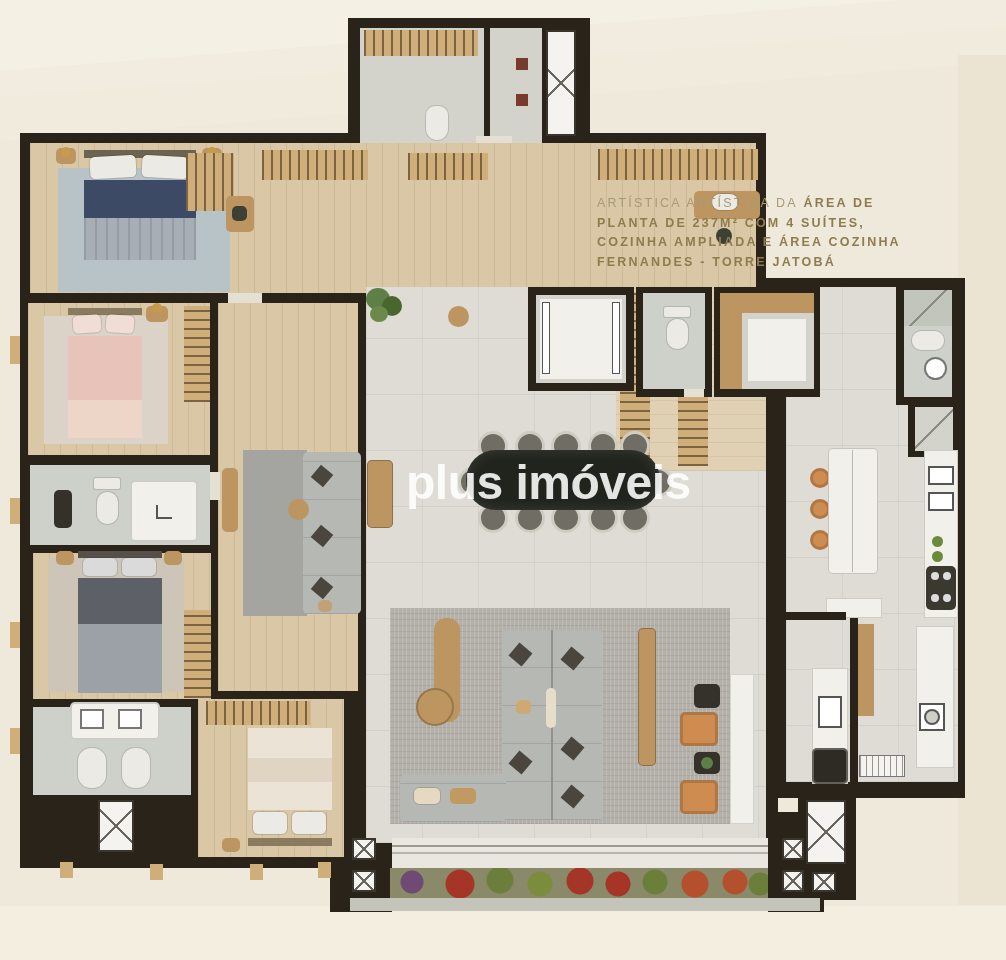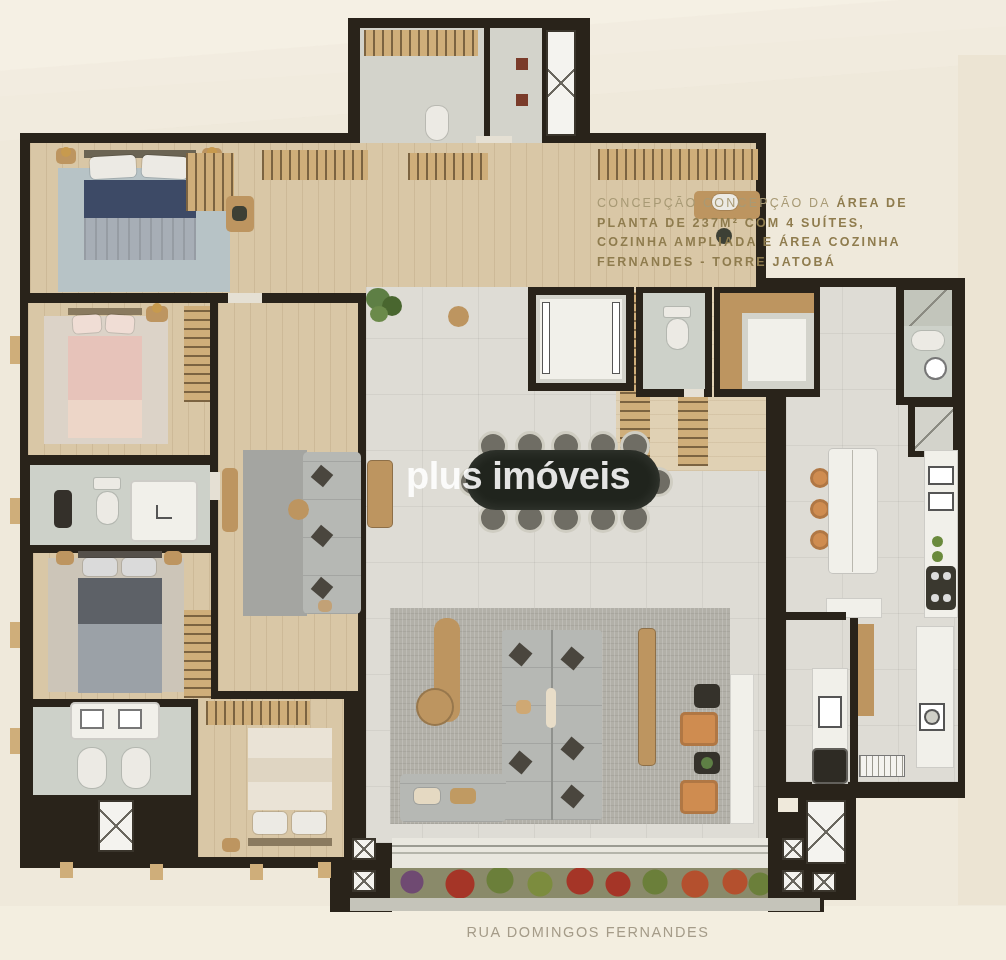--- a/index.html
+++ b/index.html
@@ -32,21 +32,21 @@
 .xbox{background:
   linear-gradient(45deg,transparent calc(50% - 1px),#6a675f calc(50% - 1px) calc(50% + 1px),transparent 0),
   linear-gradient(-45deg,transparent calc(50% - 1px),#6a675f calc(50% - 1px) calc(50% + 1px),transparent 0),
   #f4f3ef;border:2px solid #3a352c;box-sizing:border-box}
 .circ{border-radius:50%}
 .rr{border-radius:5px}
 .pill{background:#eceae4;border-radius:5px;box-shadow:0 0 0 1px rgba(0,0,0,.12)}
 .annotation{color:var(--gold);font-size:12.5px;line-height:19.5px;letter-spacing:2.2px;font-weight:700}
 .annotation .lead{font-weight:400;color:var(--gold)}
 .annotation b{color:var(--gold-bold)}
-.watermark{color:var(--watermark);font-size:38px;font-weight:700;letter-spacing:-.5px;white-space:nowrap}
+.watermark{color:var(--watermark);font-size:48px;font-weight:700;letter-spacing:-.5px;white-space:nowrap}
 .street{color:var(--street);font-size:14.5px;letter-spacing:1.6px;text-align:center}
 .rug{background:var(--rug-gray);background-image:repeating-linear-gradient(90deg,rgba(255,255,255,.16) 0 1px,transparent 1px 4px),repeating-linear-gradient(0deg,rgba(0,0,0,.06) 0 1px,transparent 1px 6px)}
 .sofaseat{background:var(--sofa);background-image:repeating-linear-gradient(0deg,rgba(0,0,0,.10) 0 1px,transparent 1px 38px)}
 .dkpillow{background:#4a463e;transform:rotate(40deg)}
 </style>
 </head>
 <body>
 
 <div id="c">
 
@@ -299,24 +299,23 @@
   <div class="a" style="left:10px;top:336px;width:10px;height:28px;background:var(--wood-light)"></div>
   <div class="a" style="left:10px;top:498px;width:10px;height:26px;background:var(--wood-light)"></div>
   <div class="a" style="left:10px;top:622px;width:10px;height:26px;background:var(--wood-light)"></div>
   <div class="a" style="left:10px;top:728px;width:10px;height:26px;background:var(--wood-light)"></div>
   <div class="a" style="left:60px;top:862px;width:13px;height:16px;background:var(--wood-light)"></div>
   <div class="a" style="left:150px;top:864px;width:13px;height:16px;background:var(--wood-light)"></div>
   <div class="a" style="left:250px;top:864px;width:13px;height:16px;background:var(--wood-light)"></div>
   <div class="a" style="left:318px;top:862px;width:13px;height:16px;background:var(--wood-light)"></div>
 
   <div class="a annotation" style="left:597px;top:194px;width:352px">
-    <span class="lead">CONCEPÇÃO CONCEPÇÃO DA</span>
+    <span class="lead">ARTÍSTICA ARTÍSTICA DA</span>
     <b>ÁREA DE</b><br>
     <b>PLANTA DE 237M² COM 4 SUÍTES,</b><br>
     <b>COZINHA AMPLIADA E ÁREA COZINHA</b><br>
     <b>FERNANDES - TORRE JATOBÁ</b>
   </div>
 
   <div class="a watermark" style="left:406px;top:455px">plus imóveis</div>
 
-  <div class="a street" style="left:398px;top:924px;width:380px">RUA DOMINGOS FERNANDES</div>
 
 </div>
 
 </body></html>

